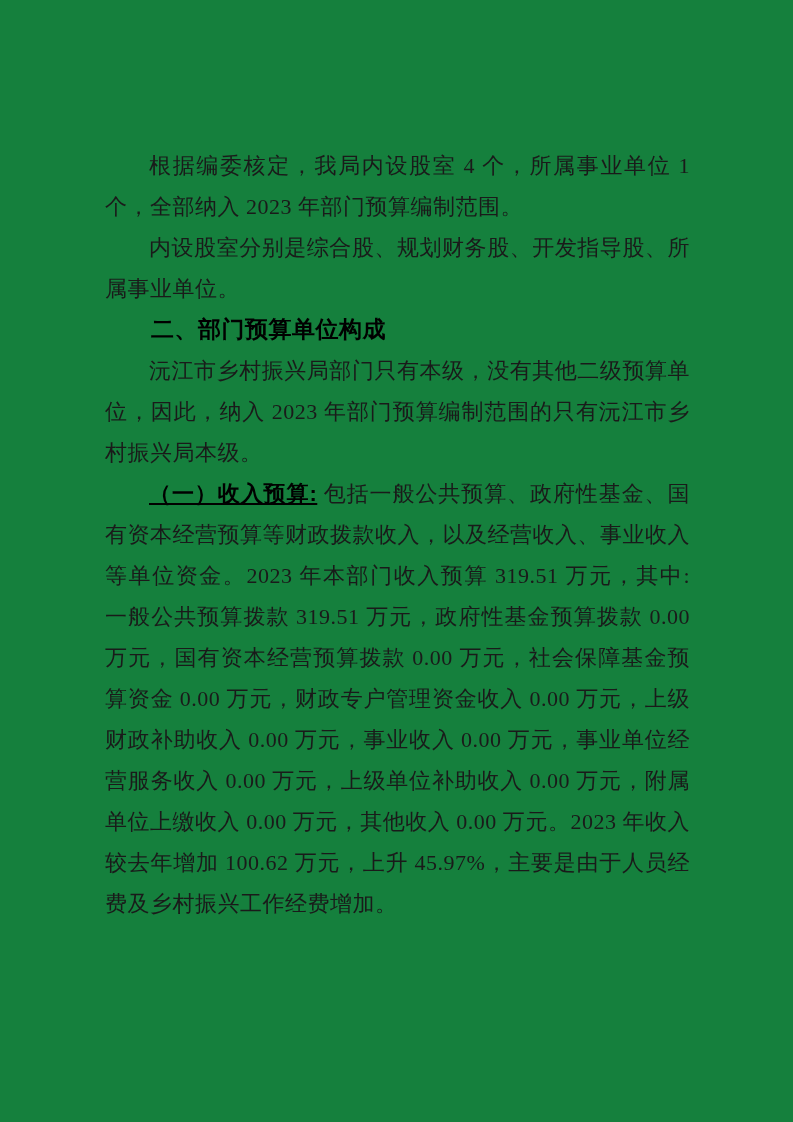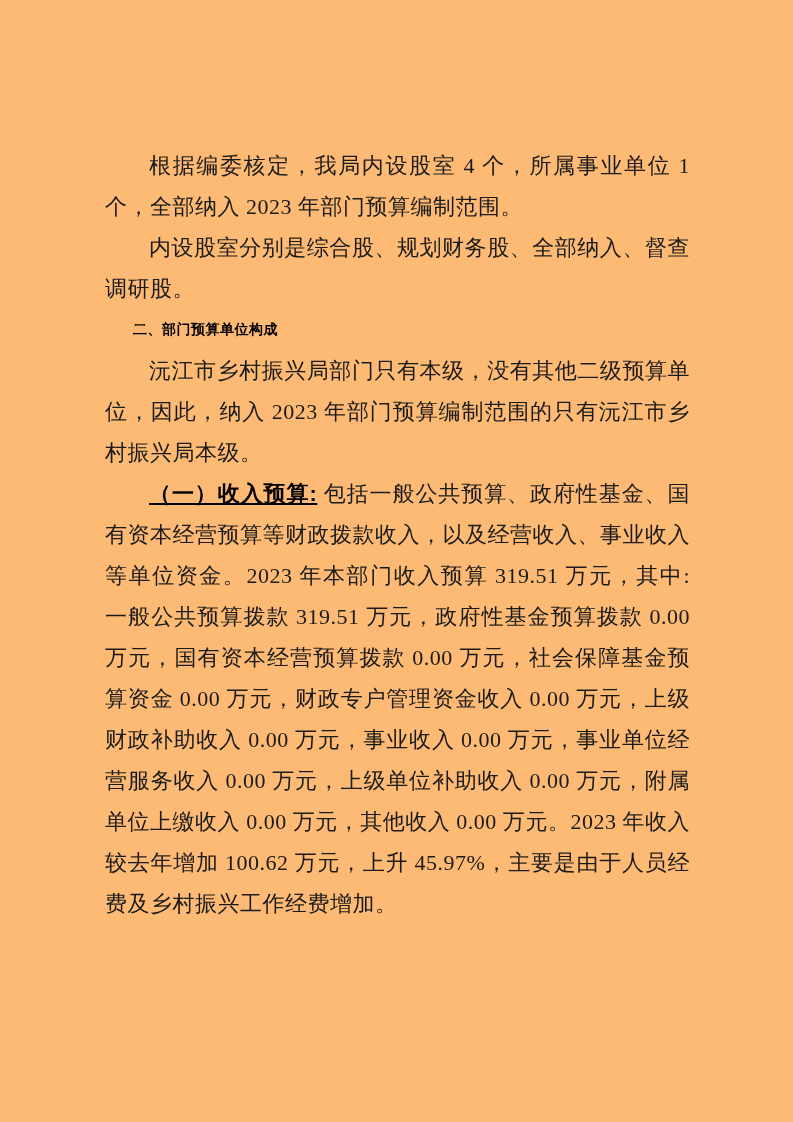--- a/index.html
+++ b/index.html
@@ -4,21 +4,21 @@
 <style>
   html, body {
     margin: 0;
     padding: 0;
     background: #ffffff;
   }
   .page {
     position: relative;
     width: 793px;
     height: 1122px;
-    background: #fdba74;
+    background: #15803d;
     box-sizing: border-box;
     padding: 145px 103px 0 105px;
     overflow: hidden;
   }
   .doc-body {
     color: #1a1a1a;
   }
   p.body-para {
     margin: 0;
     font-family: "Liberation Serif", "DejaVu Serif", serif;
@@ -27,42 +27,42 @@
     text-align: justify;
     text-justify: inter-character;
     text-indent: 2em;
     letter-spacing: 0.5px;
     word-break: break-all;
   }
   h2.heading {
     margin: 0;
     font-family: "Liberation Sans", "DejaVu Sans", sans-serif;
     font-weight: bold;
-    font-size: 14px;
+    font-size: 23px;
     line-height: 41px;
     text-indent: 2em;
     letter-spacing: 0.5px;
     color: #000000;
   }
   .lead {
     font-family: "Liberation Sans", "DejaVu Sans", sans-serif;
     font-weight: bold;
     color: #000000;
     text-decoration: underline;
   }
 </style>
 </head>
 <body>
 
 <div class="page">
   <div class="doc-body">
 
     <p class="body-para">根据编委核定，我局内设股室 4 个，所属事业单位 1 个，全部纳入 2023 年部门预算编制范围。</p>
 
-    <p class="body-para">内设股室分别是综合股、规划财务股、全部纳入、督查调研股。</p>
+    <p class="body-para">内设股室分别是综合股、规划财务股、开发指导股、所属事业单位。</p>
 
 
     <h2 class="heading">二、部门预算单位构成</h2>
 
     <p class="body-para">沅江市乡村振兴局部门只有本级，没有其他二级预算单位，因此，纳入 2023 年部门预算编制范围的只有沅江市乡村振兴局本级。</p>
 
 
     <p class="body-para"><b class="lead">（一）收入预算:</b><span> 包括一般公共预算、政府性基金、国有资本经营预算等财政拨款收入，以及经营收入、事业收入等单位资金。2023 年本部门收入预算 319.51 万元，其中: 一般公共预算拨款 319.51 万元，政府性基金预算拨款 0.00 万元，国有资本经营预算拨款 0.00 万元，社会保障基金预算资金 0.00 万元，财政专户管理资金收入 0.00 万元，上级财政补助收入 0.00 万元，事业收入 0.00 万元，事业单位经营服务收入 0.00 万元，上级单位补助收入 0.00 万元，附属单位上缴收入 0.00 万元，其他收入 0.00 万元。2023 年收入较去年增加 100.62 万元，上升 45.97%，主要是由于人员经费及乡村振兴工作经费增加。</span></p>
 
   </div>

